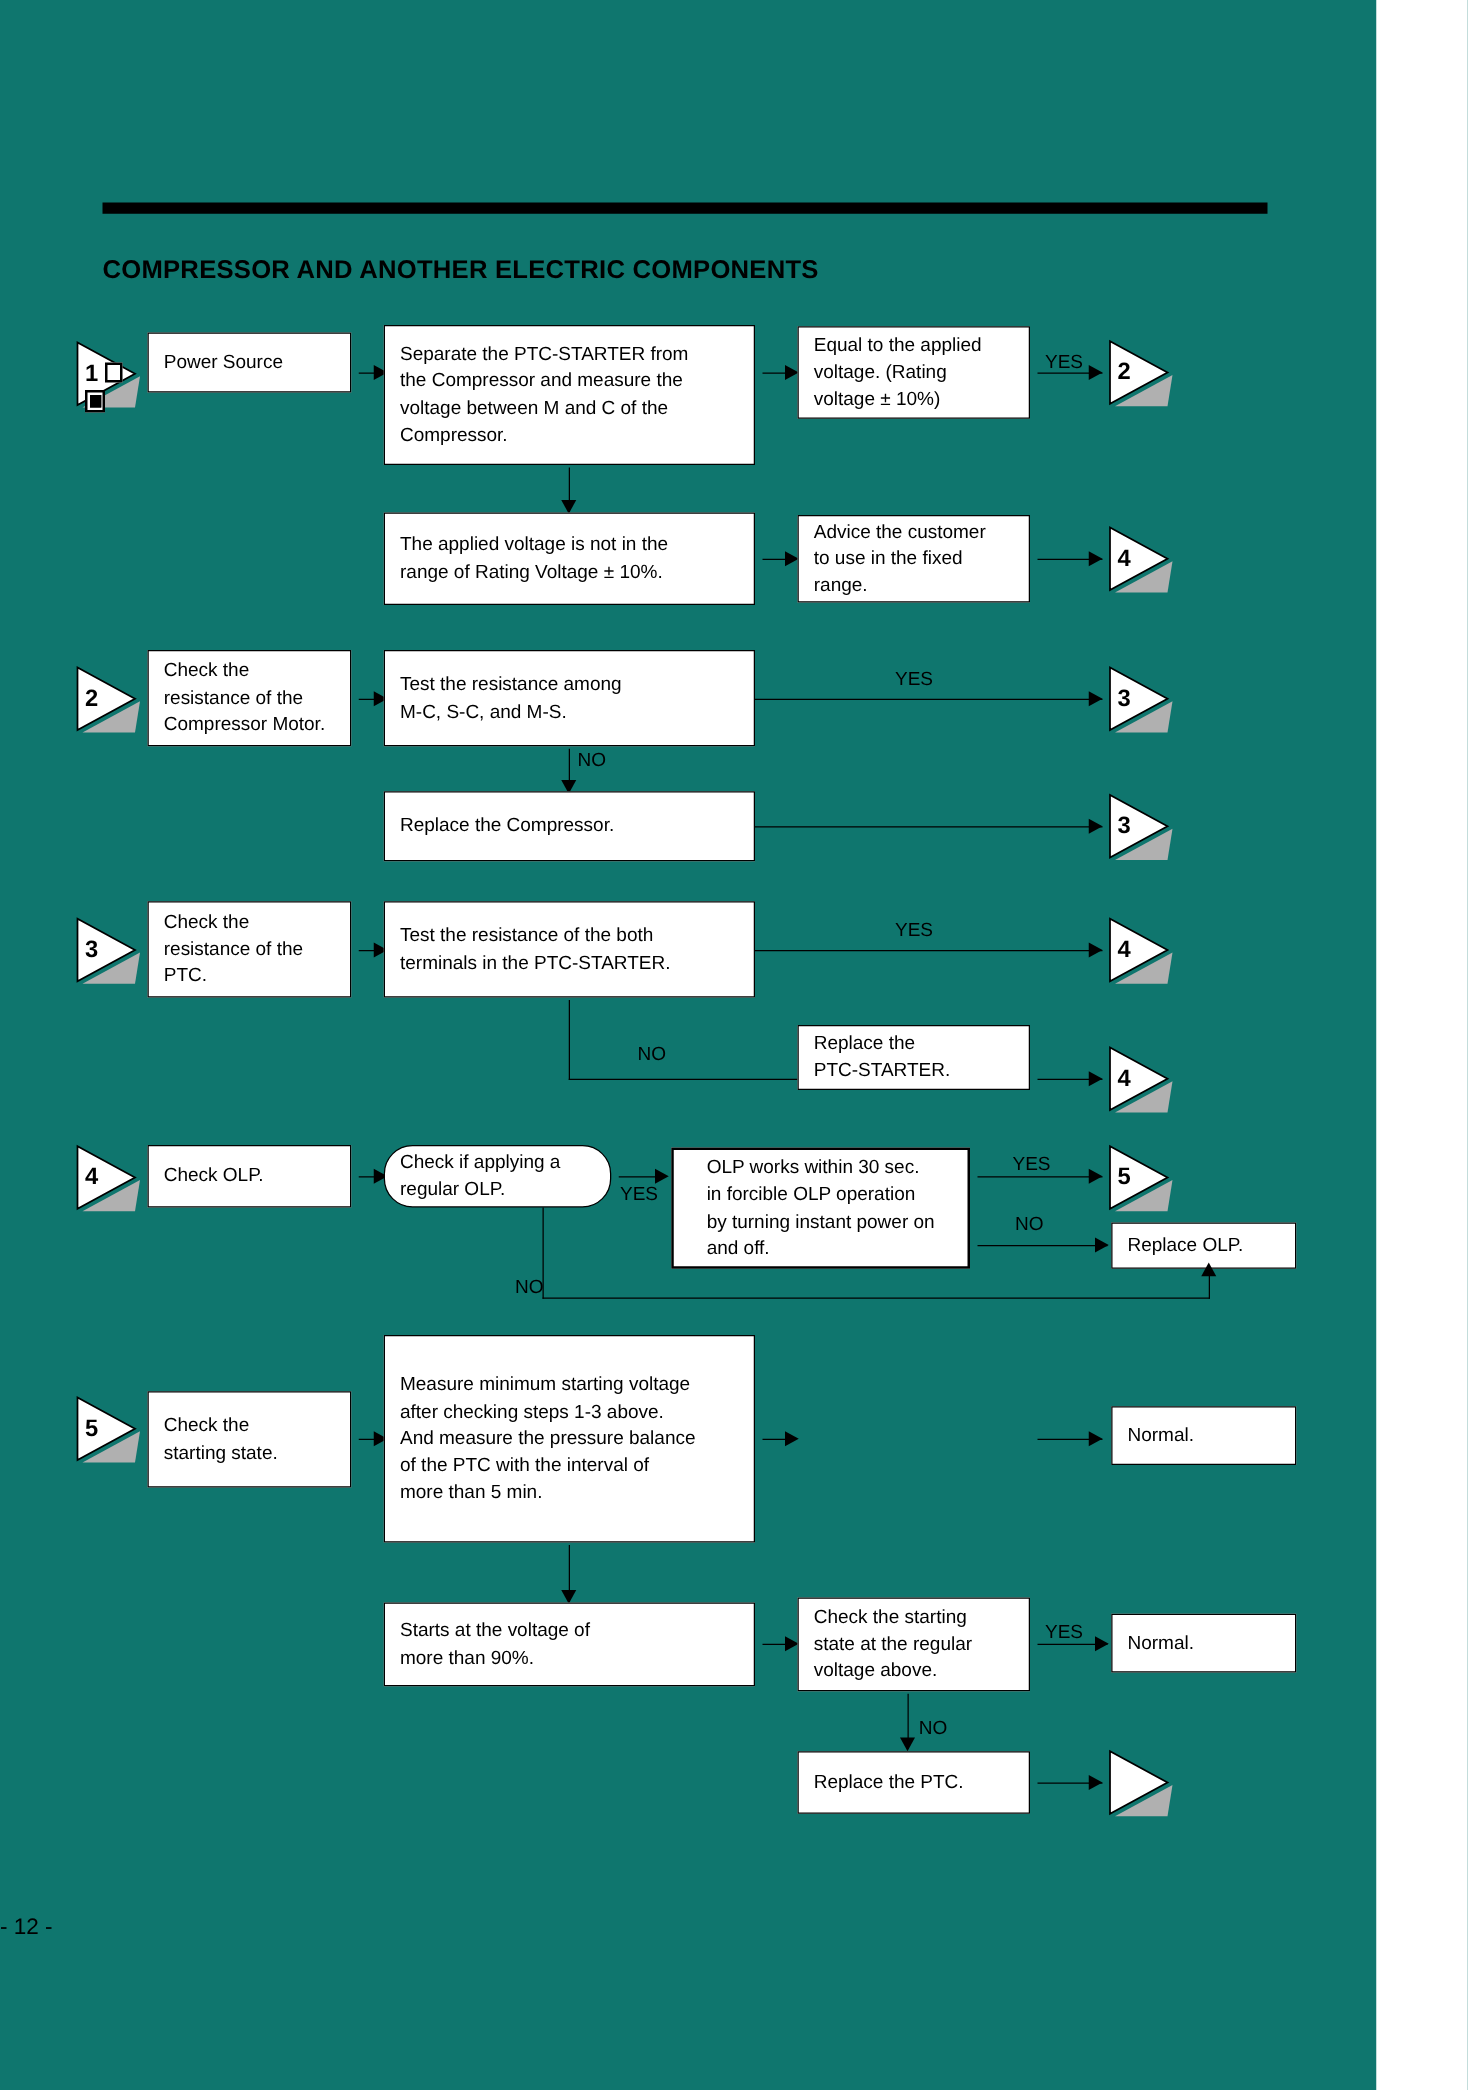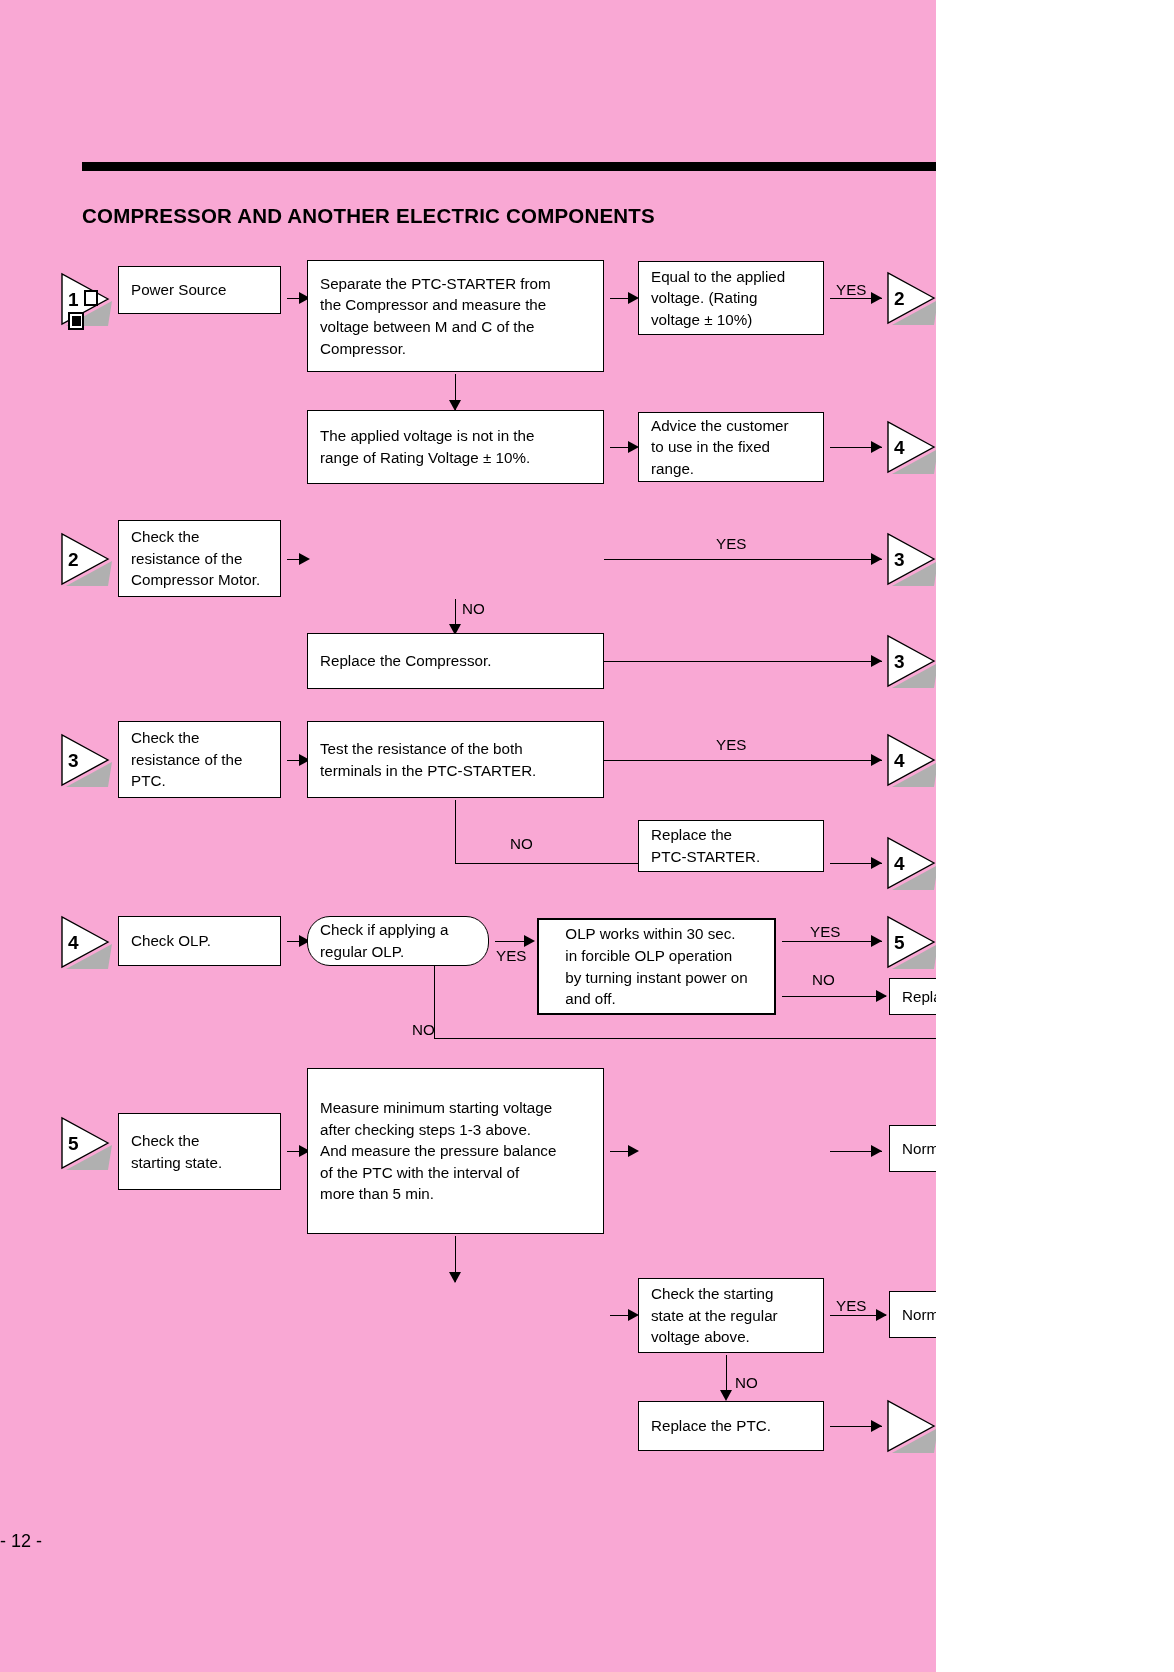--- a/index.html
+++ b/index.html
@@ -6,23 +6,23 @@
     margin: 0;
     padding: 0;
     background: #ffffff;
   }
   body {
     font-family: "Liberation Sans", sans-serif;
     color: #000000;
   }
   #page {
     position: relative;
-    width: 936px;
+    width: 1101px;
     height: 1672px;
-    background: #f9a8d4;
+    background: #0f766e;
     overflow: hidden;
   }
 
   
   .top-rule {
     position: absolute;
     left: 82px;
     top: 162px;
     width: 932px;
     height: 9px;
@@ -233,20 +233,24 @@
   </div>
 
   <div class="box" style="left:118px; top:520px; width:163px; height:77px;">
     <span class="txt">Check the
 resistance of the
 Compressor Motor.</span>
   </div>
   <div class="hline" style="left:287px; top:559px; width:18px;"></div>
   <div class="arr-r" style="left:299px; top:553px;"></div>
 
+  <div class="box" style="left:307px; top:520px; width:297px; height:77px;">
+    <span class="txt">Test the resistance among
+M-C, S-C, and M-S.</span>
+  </div>
 
   <div class="lbl" style="left:716px; top:536px;">YES</div>
   <div class="hline" style="left:604px; top:559px; width:278px;"></div>
   <div class="arr-r" style="left:871px; top:553px;"></div>
   <div class="tri" style="left:882px; top:528px;">
     <svg width="62" height="62" viewBox="0 0 62 62">
       <polygon points="52,31 6,6 6,56" fill="#ffffff" stroke="#000000" stroke-width="1.4"></polygon>
       <polygon points="56,33 10,58 52,58" fill="#b0b0b0"></polygon>
     </svg>
     <span class="num">3</span>
@@ -406,20 +410,24 @@
   <div class="hline" style="left:830px; top:1151px; width:52px;"></div>
   <div class="arr-r" style="left:871px; top:1145px;"></div>
 
   <div class="box" style="left:889px; top:1125px; width:148px; height:47px;">
     <span class="txt">Normal.</span>
   </div>
 
   <div class="vline" style="left:455px; top:1236px; height:46px;"></div>
   <div class="arr-d" style="left:449px; top:1272px;"></div>
 
+  <div class="box" style="left:307px; top:1282px; width:297px; height:67px;">
+    <span class="txt">Starts at the voltage of
+more than 90%.</span>
+  </div>
 
   <div class="hline" style="left:610px; top:1315px; width:26px;"></div>
   <div class="arr-r" style="left:628px; top:1309px;"></div>
 
   <div class="box" style="left:638px; top:1278px; width:186px; height:75px;">
     <span class="txt">Check the starting
 state at the regular
 voltage above.</span>
   </div>
 

